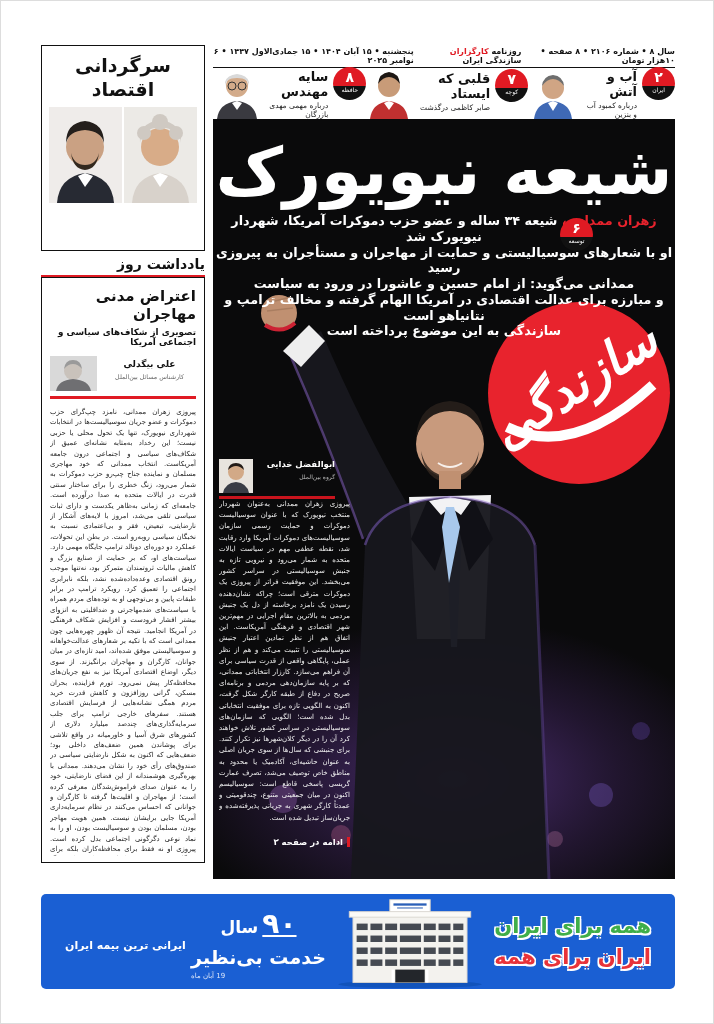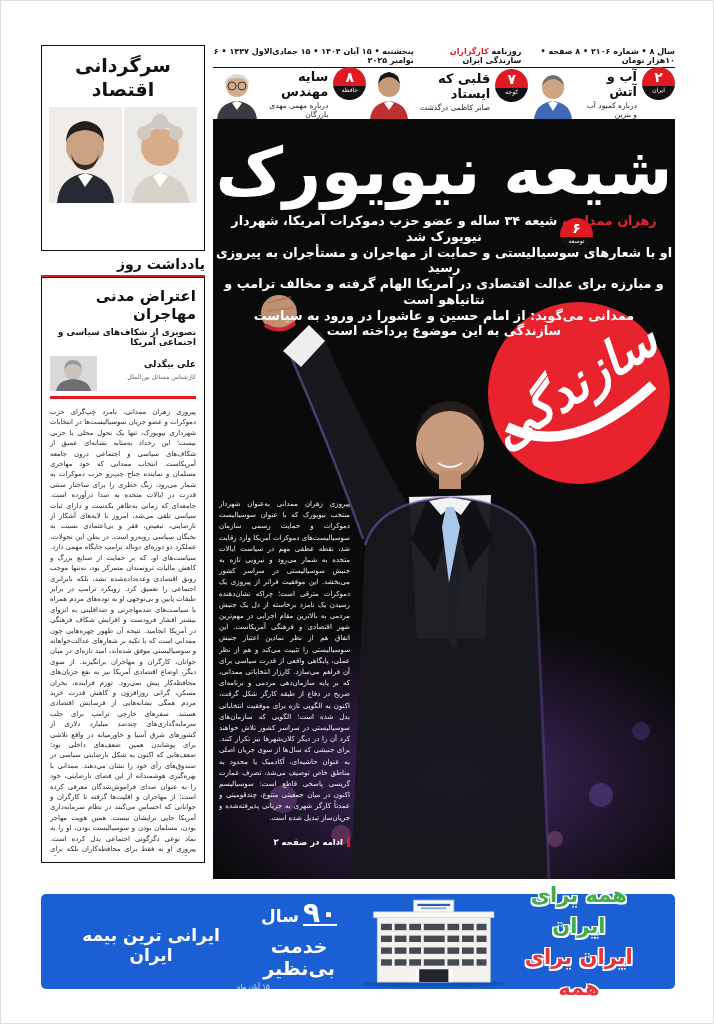--- a/index.html
+++ b/index.html
@@ -22,21 +22,21 @@
   .econ-box{left:40px;top:44px;width:164px;height:206px;border:1.2px solid #111;box-sizing:border-box;padding:7px 6px 0;}
   .econ-title{font-size:19px;font-weight:bold;color:#111;text-align:center;line-height:24px;}
   .econ-sub{font-size:8.8px;font-weight:bold;color:#111;text-align:center;line-height:13.5px;margin-top:4px;}
   .econ-photos{display:flex;justify-content:center;gap:2px;margin-top:6px;}
   .econ-badge{position:absolute;right:120px;top:217px;z-index:5;}
   .note-label{left:40px;top:255px;width:164px;border-bottom:3.5px solid #e01a23;text-align:right;font-size:14px;font-weight:bold;color:#111;padding-bottom:3px;}
   .note-box{left:40px;top:276px;width:164px;height:586px;border:1.2px solid #111;box-sizing:border-box;padding:9px 8px 6px;display:flex;flex-direction:column;}
   .note-title{font-size:15px;font-weight:bold;color:#111;text-align:right;line-height:18px;}
   .note-sub{font-size:8.8px;font-weight:bold;color:#111;text-align:right;margin-top:4px;}
   .author-row{display:flex;align-items:flex-start;gap:6px;margin-top:9px;border-bottom:3px solid #e01a23;padding-bottom:5px;flex-direction:row-reverse;}
-  .author-meta{flex:1;text-align:right;padding-top:3px;}
+  .author-meta{flex:1;text-align:center;padding-top:3px;}
   .author-name{font-size:9px;font-weight:bold;color:#111;}
   .author-role{font-size:6.3px;color:#666;margin-top:4px;}
   .note-body{margin-top:8px;font-size:6.9px;line-height:10.4px;color:#1c1c1c;text-align:justify;overflow:hidden;flex:1;}
   
   .main-box{left:212px;top:118px;width:462px;height:760px;background:#0a0a0b;overflow:hidden;}
   .main-headline{position:relative;z-index:4;color:#fff;font-weight:bold;font-size:66px;line-height:1.12;text-align:center;margin-top:16px;}
   .lede{position:relative;z-index:4;margin-top:4px;text-align:center;color:#fff;font-size:12.8px;font-weight:bold;line-height:15.8px;}
   .lede .red{color:#e8232d;}
   .figure-svg{position:absolute;left:0;top:120px;width:462px;height:640px;z-index:1;}
   .logo-circle{position:absolute;top:182px;right:4px;width:184px;height:184px;z-index:2;}
@@ -56,21 +56,21 @@
   .years{color:#fff;text-align:center;}
   .years .row1{display:flex;align-items:baseline;justify-content:center;gap:4px;}
   .years .num{font-size:28px;font-weight:bold;line-height:40px;text-decoration:underline;}
   .years .word{font-size:17px;font-weight:bold;}
   .years .service{font-size:19px;font-weight:bold;margin-top:2px;}
   .years .note{font-size:7px;opacity:.85;margin-top:4px;text-align:left;}
   .brand{color:#fff;text-align:center;}
   .brand .row{display:flex;align-items:center;justify-content:center;gap:7px;flex-direction:row;}
   .brand-fa{font-size:17px;font-weight:bold;line-height:17px;text-align:left;}
   .brand-en{font-size:7px;letter-spacing:.5px;text-align:left;}
-  .brand-tag{font-size:17px;font-weight:bold;margin-top:7px;}
+  .brand-tag{font-size:11px;font-weight:bold;margin-top:7px;}
 </style>
 </head>
 <body>
 
 <div class="page">
 
   <div class="abs header">
     <span>سال ۸ • شماره ۲۱۰۶ • ۸ صفحه • ۱۰هزار تومان</span>
     <span>
       <span>روزنامه</span>
@@ -184,22 +184,22 @@
     <div class="note-body">پیروزی زهران ممدانی، نامزد چپ‌گرای حزب دموکرات و عضو جریان سوسیالیست‌ها در انتخابات شهرداری نیویورک، تنها یک تحول محلی یا حزبی نیست؛ این رخداد به‌مثابه نشانه‌ای عمیق از شکاف‌های سیاسی و اجتماعی درون جامعه آمریکاست. انتخاب ممدانی که خود مهاجری مسلمان و نماینده جناح چپ‌رو حزب دموکرات به شمار می‌رود، زنگ خطری را برای ساختار سنتی قدرت در ایالات متحده به صدا درآورده است. جامعه‌ای که زمانی به‌ظاهر یکدست و دارای ثبات سیاسی تلقی می‌شد، امروز با لایه‌های آشکار از نارضایتی، تبعیض، فقر و بی‌اعتمادی نسبت به نخبگان سیاسی روبه‌رو است. در بطن این تحولات، عملکرد دو دوره‌ای دونالد ترامپ جایگاه مهمی دارد. سیاست‌های او، که بر حمایت از صنایع بزرگ و کاهش مالیات ثروتمندان متمرکز بود، نه‌تنها موجب رونق اقتصادی وعده‌داده‌شده نشد، بلکه نابرابری اجتماعی را تعمیق کرد. رویکرد ترامپ در برابر طبقات پایین و بی‌توجهی او به توده‌های مردم همراه با سیاست‌های ضدمهاجرتی و ضداقلیتی به انزوای بیشتر اقشار فرودست و افزایش شکاف فرهنگی در آمریکا انجامید. نتیجه آن ظهور چهره‌هایی چون ممدانی است که با تکیه بر شعارهای عدالت‌خواهانه و سوسیالیستی موفق شده‌اند، امید تازه‌ای در میان جوانان، کارگران و مهاجران برانگیزند. از سوی دیگر، اوضاع اقتصادی آمریکا نیز به نفع جریان‌های محافظه‌کار پیش نمی‌رود. تورم فزاینده، بحران مسکن، گرانی روزافزون و کاهش قدرت خرید مردم همگی نشانه‌هایی از فرسایش اقتصادی هستند. سفرهای خارجی ترامپ برای جلب سرمایه‌گذاری‌های چندصد میلیارد دلاری از کشورهای شرق آسیا و خاورمیانه در واقع تلاشی برای پوشاندن همین ضعف‌های داخلی بود؛ ضعف‌هایی که اکنون به شکل نارضایتی سیاسی در صندوق‌های رأی خود را نشان می‌دهند. ممدانی با بهره‌گیری هوشمندانه از این فضای نارضایتی، خود را به عنوان صدای فراموش‌شدگان معرفی کرده است؛ از مهاجران و اقلیت‌ها گرفته تا کارگران و جوانانی که احساس می‌کنند در نظام سرمایه‌داری آمریکا جایی برایشان نیست. همین هویت مهاجر بودن، مسلمان بودن و سوسیالیست بودن، او را به نماد نوعی دگرگونی اجتماعی بدل کرده است. پیروزی او نه فقط برای محافظه‌کاران بلکه برای نخبگان سنتی حزب دموکرات نیز یک شوک بزرگ محسوب می‌شود؛ چراکه نشان می‌دهد پایگاه رأی‌گیری در آمریکا به سمت مطالبات رادیکال‌تر و مردمی‌تر در حال تغییر است. این پیروزی، پیام روشنی برای آینده سیاسی آمریکا دارد. نگرش‌های امپریالیستی و نئولیبرالی که دهه‌ها بر سیاست داخلی و خارجی واشنگتن سایه افکنده بودند، دیگر تضمینی برای پیروزی در انتخابات ندارند. جامعه آمریکا، خسته از تبعیض و فقر، به‌تدریج به سمت بازگشت به ارزش‌های مردمی و عدالت اجتماعی حرکت می‌کند. در چنین شرایطی چنانچه حزب جمهوری‌خواه و شخص ترامپ در سیاست‌های خود بازنگری نکنند احتمالاً در انتخابات آینده، فرصت چندانی برای بازگشت به قدرت نخواهند داشت. پیروزی ممدانی می‌تواند نقطه عطفی در تاریخ سیاسی ایالات متحده باشد؛ لحظه‌ای که نشان داد توده‌های مردم، حتی در قلب سرمایه‌داری جهانی، می‌توانند صدای خود را به کرسی بنشانند. این انتخاب نه فقط به معنای پیروزی یک فرد یا یک جناح بلکه به معنای بازتعریف مسیر آینده آمریکاست؛ مسیری که شاید بیش از هر زمان دیگری از مرکز قدرت به سمت حاشیه‌های جامعه در حرکت است.</div>
   </div>
 
   <div class="abs main-box">
 
     <div class="main-headline">شیعه نیویورک</div>
 
     <div class="lede">
       <div><span class="red">زهران ممدانی،</span><span> شیعه ۳۴ ساله و عضو حزب دموکرات آمریکا، شهردار نیویورک شد</span></div>
       <div>او با شعارهای سوسیالیستی و حمایت از مهاجران و مستأجران به پیروزی رسید</div>
+      <div>ممدانی می‌گوید: از امام حسین و عاشورا در ورود به سیاست</div>
       <div>و مبارزه برای عدالت اقتصادی در آمریکا الهام گرفته و مخالف ترامپ و نتانیاهو است</div>
-      <div>ممدانی می‌گوید: از امام حسین و عاشورا در ورود به سیاست</div>
       <div>سازندگی به این موضوع پرداخته است</div>
     </div>
 
     <svg class="figure-svg" viewBox="0 0 462 640">
       <defs>
         <radialGradient id="glow" cx="50%" cy="50%" r="50%">
           <stop offset="0%" stop-color="#6b3fa3" stop-opacity="0.75"></stop>
           <stop offset="60%" stop-color="#4a2a6e" stop-opacity="0.35"></stop>
           <stop offset="100%" stop-color="#4a2a6e" stop-opacity="0"></stop>
         </radialGradient>
@@ -235,20 +235,32 @@
       <path d="M322,306 Q308,262 237,258" stroke="#8a63c8" stroke-width="2.5" fill="none" opacity="0.45"></path>
       <path d="M336,640 L322,306" stroke="#6a4aa6" stroke-width="3" fill="none" opacity="0.4"></path>
     </svg>
 
     <svg class="logo-circle" viewBox="0 0 184 184">
       <circle cx="92" cy="92" r="91" fill="#e8232d"></circle>
       <text x="92" y="100" transform="rotate(-33 92 92)" text-anchor="middle" font-family="DejaVu Sans" font-size="50" font-weight="bold" font-style="italic" fill="#ffffff">سازندگی</text>
       <path d="M20,126 Q86,158 166,84" stroke="#ffffff" stroke-width="10" fill="none"></path>
     </svg>
 
+    <div class="byline">
+      <svg width="34" height="34" viewBox="0 0 34 34">
+        <rect width="34" height="34" fill="#e8e4de"></rect>
+        <circle cx="17" cy="13" r="8" fill="#d2a987"></circle>
+        <path d="M9,11 Q10,4 17,4 Q24,4 25,11 Q21,7 17,7 Q13,7 9,11 Z" fill="#221b17"></path>
+        <path d="M4,34 Q6,24 17,23 Q28,24 30,34 Z" fill="#3a3d46"></path>
+      </svg>
+      <div class="byline-meta">
+        <div class="byline-name">ابوالفضل خدایی</div>
+        <div class="byline-role">گروه بین‌الملل</div>
+      </div>
+    </div>
 
     <div class="photo-article">
       <div class="body">پیروزی زهران ممدانی به‌عنوان شهردار منتخب نیویورک که با عنوان سوسیالیست دموکرات و حمایت رسمی سازمان سوسیالیست‌های دموکرات آمریکا وارد رقابت شد، نقطه عطفی مهم در سیاست ایالات متحده به شمار می‌رود و نیرویی تازه به جنبش سوسیالیستی در سراسر کشور می‌بخشد. این موفقیت فراتر از پیروزی یک دموکرات مترقی است؛ چراکه نشان‌دهنده رسیدن یک نامزد برخاسته از دل یک جنبش مردمی به بالاترین مقام اجرایی در مهم‌ترین شهر اقتصادی و فرهنگی آمریکاست. این اتفاق هم از نظر نمادین اعتبار جنبش سوسیالیستی را تثبیت می‌کند و هم از نظر عملی، پایگاهی واقعی از قدرت سیاسی برای آن فراهم می‌سازد. کارزار انتخاباتی ممدانی، که بر پایه سازمان‌دهی مردمی و برنامه‌ای صریح در دفاع از طبقه کارگر شکل گرفت، اکنون به الگویی تازه برای موفقیت انتخاباتی بدل شده است؛ الگویی که سازمان‌های سوسیالیستی در سراسر کشور تلاش خواهند کرد آن را در دیگر کلان‌شهرها نیز تکرار کنند. برای جنبشی که سال‌ها از سوی جریان اصلی به عنوان حاشیه‌ای، آکادمیک یا محدود به مناطق خاص توصیف می‌شد، تصرف عمارت گریسی پاسخی قاطع است: سوسیالیسم اکنون در میان جمعیتی متنوع، چندقومیتی و عمدتاً کارگر شهری به جریانی پذیرفته‌شده و جریان‌ساز تبدیل شده است.</div>
       <div class="continue">
         <span class="bar"></span>
         <span>ادامه در صفحه ۳</span>
       </div>
     </div>
   </div>
 
@@ -284,21 +296,21 @@
       <rect x="60" y="80" width="3" height="14" fill="#ffffff"></rect>
       <rect x="97" y="80" width="3" height="14" fill="#ffffff"></rect>
     </svg>
 
     <div class="years">
       <div class="row1">
         <span class="num">۹۰</span>
         <span class="word">سال</span>
       </div>
       <div class="service">خدمت بی‌نظیر</div>
-      <div class="note">۱۵ آبان ماه</div>
+      <div class="note">19 آبان ماه</div>
     </div>
 
     <div class="brand">
       <div class="brand-tag">ایرانی ترین بیمه ایران</div>
     </div>
   </div>
 
 </div>
 
 </body></html>

